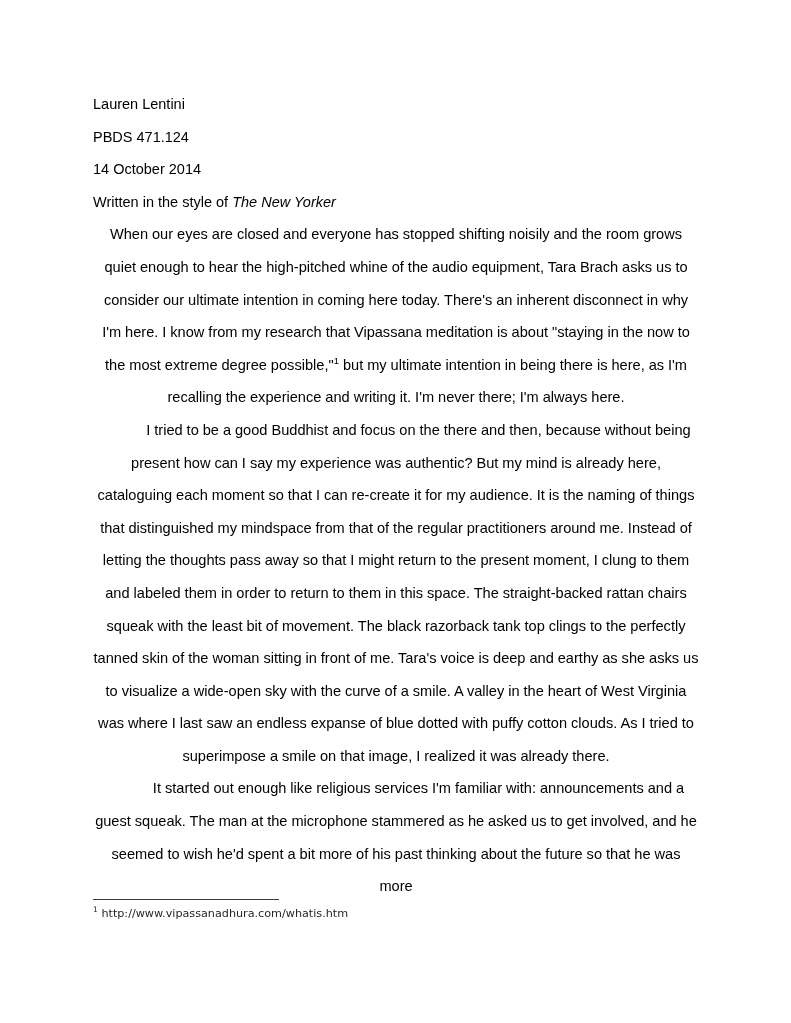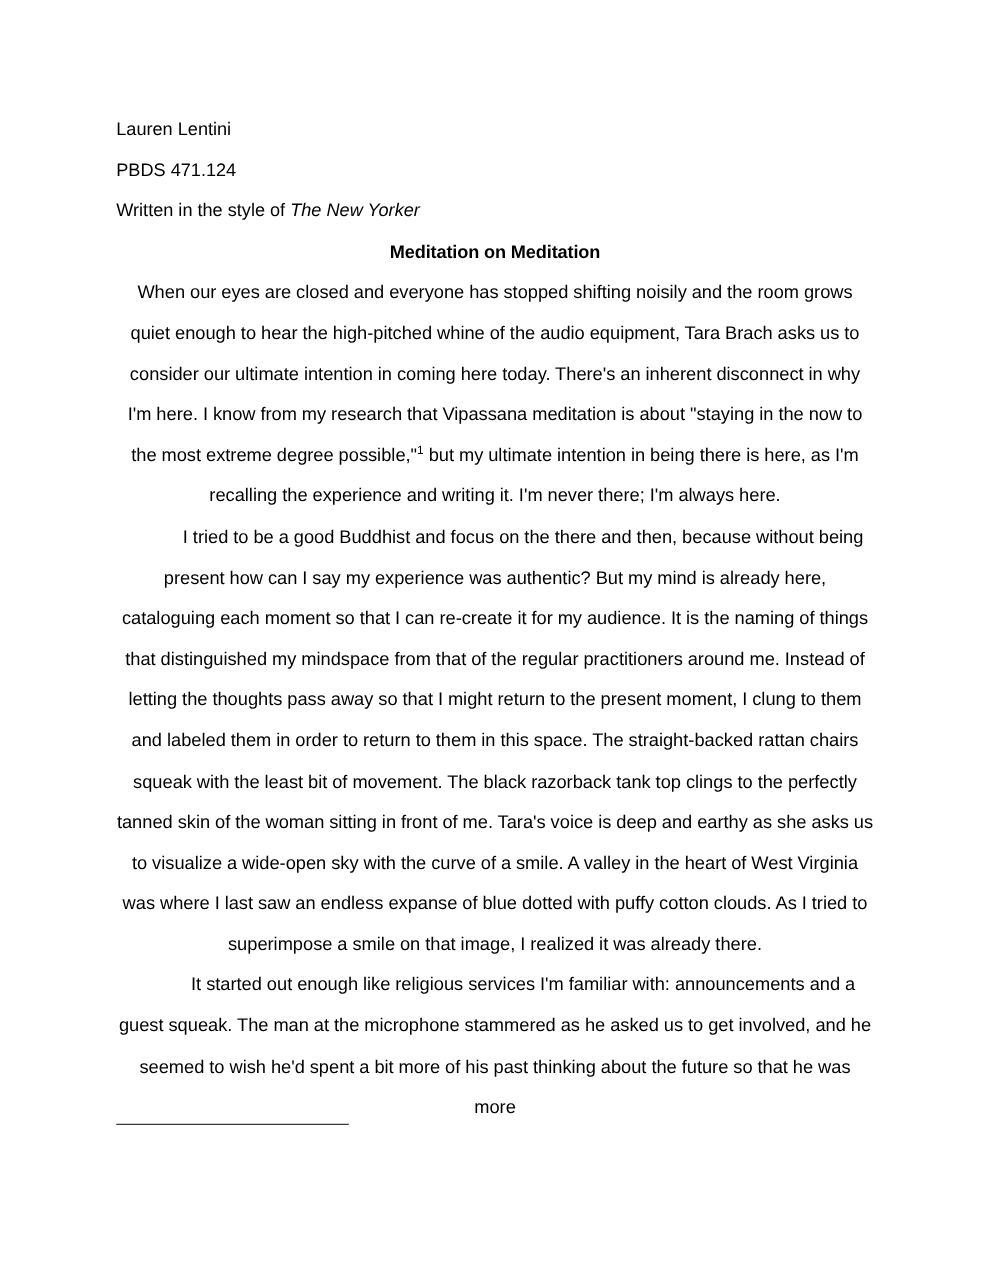--- a/index.html
+++ b/index.html
@@ -88,30 +88,31 @@
 </head>
 <body>
 
 <div class="page">
 
   <div class="content">
 
     <div class="header-block">
       <div class="header-line">Lauren Lentini</div>
       <div class="header-line">PBDS 471.124</div>
+      <div class="header-line">14 October 2014</div>
       <div class="header-line"><span>Written in the style of </span><span class="italic">The New Yorker</span></div>
     </div>
 
-    <div class="doc-title">Meditation on Meditation</div>
 
     <p class="body-par"><span>When our eyes are closed and everyone has stopped shifting noisily and the room grows quiet enough to hear the high-pitched whine of the audio equipment, Tara Brach asks us to consider our ultimate intention in coming here today. There's an inherent disconnect in why I'm here. I know from my research that Vipassana meditation is about "staying in the now to the most extreme degree possible,"</span><sup class="fn-marker">1</sup><span> but my ultimate intention in being there is here, as I'm recalling the experience and writing it. I'm never there; I'm always here.</span></p>
 
     <p class="body-par indent">I tried to be a good Buddhist and focus on the there and then, because without being present how can I say my experience was authentic? But my mind is already here, cataloguing each moment so that I can re-create it for my audience. It is the naming of things that distinguished my mindspace from that of the regular practitioners around me. Instead of letting the thoughts pass away so that I might return to the present moment, I clung to them and labeled them in order to return to them in this space. The straight-backed rattan chairs squeak with the least bit of movement. The black razorback tank top clings to the perfectly tanned skin of the woman sitting in front of me. Tara's voice is deep and earthy as she asks us to visualize a wide-open sky with the curve of a smile. A valley in the heart of West Virginia was where I last saw an endless expanse of blue dotted with puffy cotton clouds. As I tried to superimpose a smile on that image, I realized it was already there.</p>
 
     <p class="body-par indent">It started out enough like religious services I'm familiar with: announcements and a guest squeak. The man at the microphone stammered as he asked us to get involved, and he seemed to wish he'd spent a bit more of his past thinking about the future so that he was more</p>
 
   </div>
 
   <div class="footnote-area">
     <div class="footnote-rule"></div>
+    <div class="footnote-text"><sup>1</sup><span> http://www.vipassanadhura.com/whatis.htm</span></div>
   </div>
 
 </div>
 
 </body></html>

